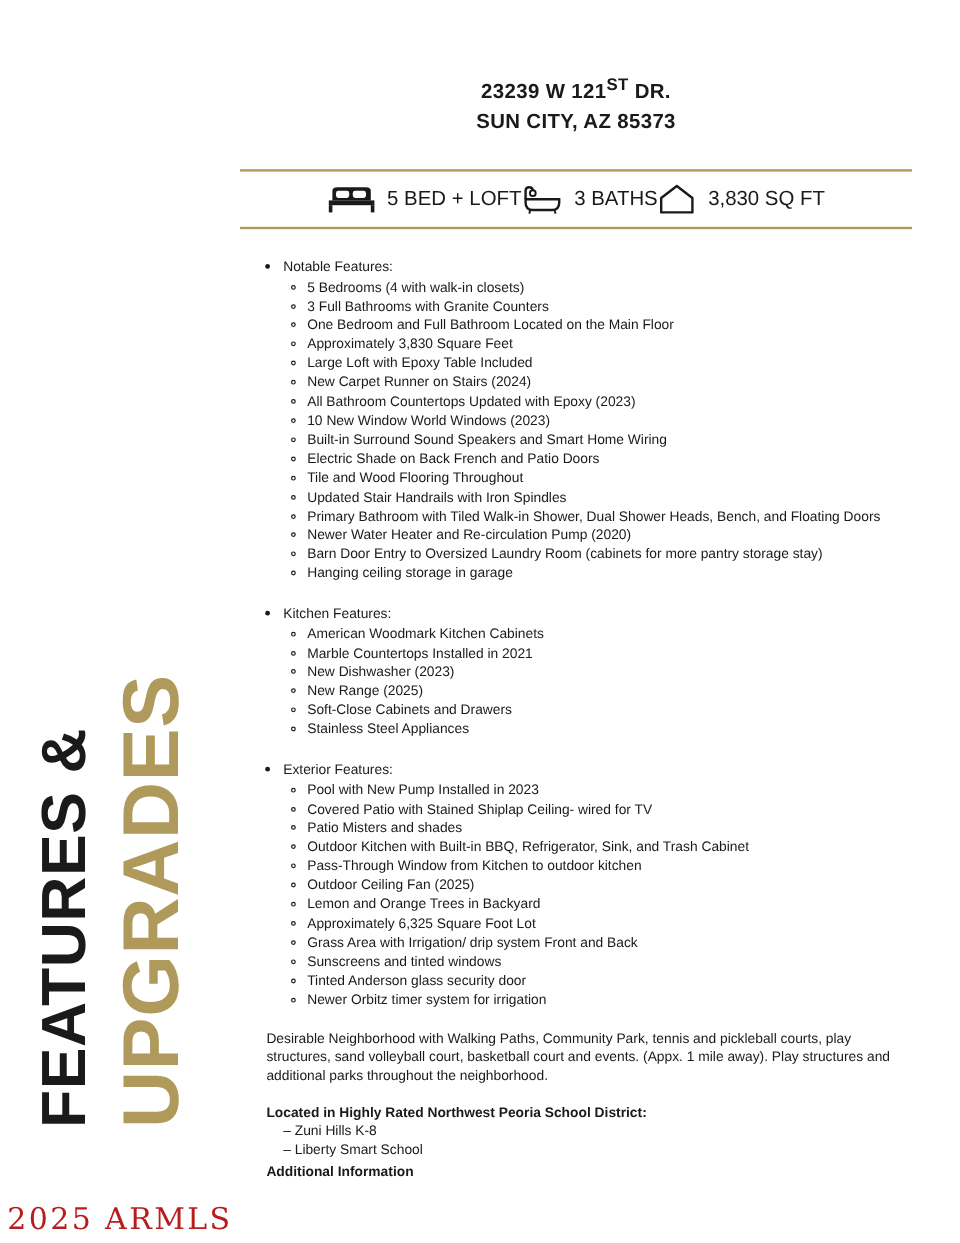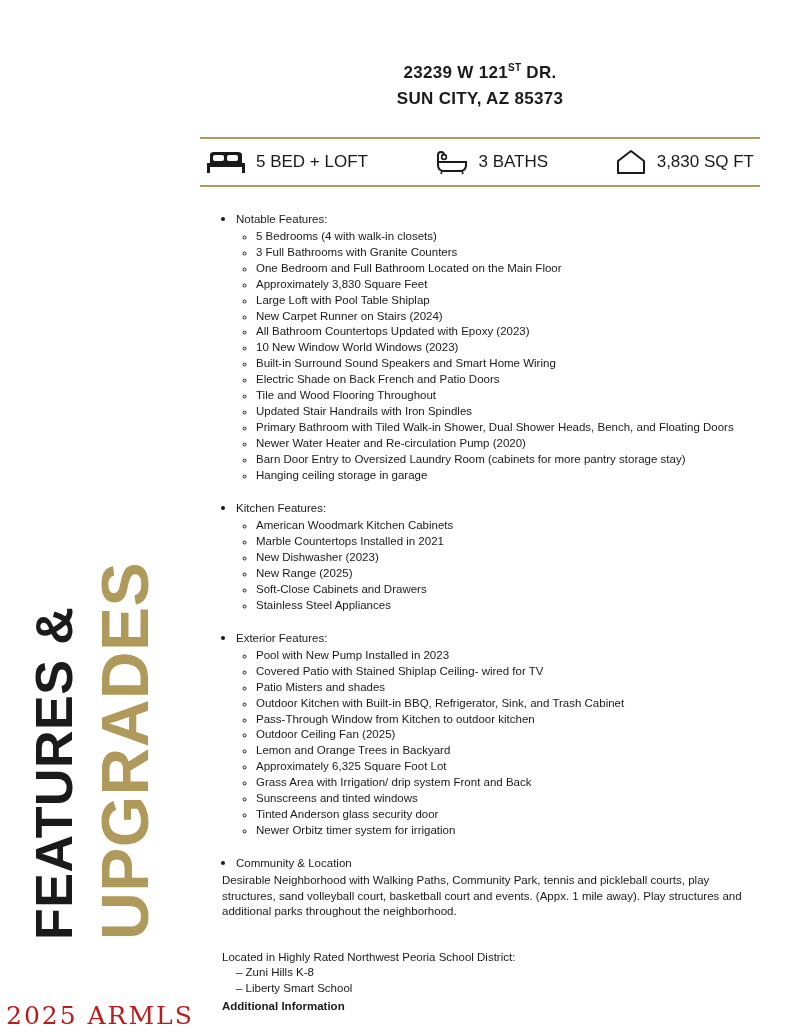--- a/index.html
+++ b/index.html
@@ -54,29 +54,29 @@
   }
 
   .addr {
     text-align: center;
     font-weight: bold;
     font-size: 17px;
     line-height: 1.5;
     letter-spacing: 0.3px;
     margin: 0 0 26px 0;
   }
-  .addr sup { font-size: 10px; vertical-align: super; }
+  .addr sup { font-size: 14px; vertical-align: super; }
 
   
   .statsbar {
     border-top: 2px solid #b09a5b;
     border-bottom: 2px solid #b09a5b;
     display: flex;
     align-items: center;
-    justify-content: space-between;
+    justify-content: center;
     padding: 9px 6px 9px 6px;
     margin: 0 0 22px 0;
   }
   .stat {
     display: flex;
     align-items: center;
     gap: 10px;
     font-size: 17px;
   }
   .stat .icon { display: block; line-height: 0; }
@@ -114,23 +114,23 @@
   .group-gap { height: 13px; }
 
   
   .community-para {
     font-size: 11.5px;
     line-height: 1.35;
     margin: 2px 0 0 22px;
     max-width: 535px;
   }
   .school-head {
-    font-weight: normal;
-    font-size: 11.5px;
-    margin: 31px 0 0 22px;
+    font-weight: bold;
+    font-size: 11.5px;
+    margin: 16px 0 0 22px;
   }
   .school-list {
     font-size: 11.5px;
     line-height: 1.4;
     margin: 1px 0 0 36px;
   }
   .addl-head {
     font-weight: bold;
     font-size: 11.5px;
     margin: 4px 0 0 22px;
@@ -204,21 +204,21 @@
   <div>
 
     <ul class="lvl1">
       <li>
         <span class="grp-title">Notable Features:</span>
         <ul class="lvl2">
           <li>5 Bedrooms (4 with walk-in closets)</li>
           <li>3 Full Bathrooms with Granite Counters</li>
           <li><b>One Bedroom and Full Bathroom Located on the Main Floor</b></li>
           <li>Approximately 3,830 Square Feet</li>
-          <li><span>Large Loft with </span><b>Pool Table Shiplap</b></li>
+          <li><span>Large Loft with </span><b>Epoxy Table Included</b></li>
           <li>New Carpet Runner on Stairs (2024)</li>
           <li>All Bathroom Countertops Updated with Epoxy (2023)</li>
           <li>10 New Window World Windows (2023)</li>
           <li>Built-in Surround Sound Speakers and Smart Home Wiring</li>
           <li>Electric Shade on Back French and Patio Doors</li>
           <li>Tile and Wood Flooring Throughout</li>
           <li>Updated Stair Handrails with Iron Spindles</li>
           <li>Primary Bathroom with Tiled Walk-in Shower, Dual Shower Heads, Bench, and Floating Doors</li>
           <li>Newer Water Heater and Re-circulation Pump (2020)</li>
           <li>Barn Door Entry to Oversized Laundry Room (cabinets for more pantry storage stay)</li>
@@ -260,25 +260,20 @@
           <li>Grass Area with Irrigation/ drip system Front and Back</li>
           <li>Sunscreens and tinted windows</li>
           <li>Tinted Anderson glass security door</li>
           <li>Newer Orbitz timer system for irrigation</li>
         </ul>
       </li>
     </ul>
 
     <div class="group-gap"></div>
 
-    <ul class="lvl1">
-      <li>
-        <span class="grp-title">Community &amp; Location</span>
-      </li>
-    </ul>
     <div class="community-para">Desirable Neighborhood with Walking Paths, Community Park, tennis and pickleball courts, play structures, sand volleyball court, basketball court and events. (Appx. 1 mile away). Play structures and additional parks throughout the neighborhood.</div>
 
     <div class="school-head">Located in Highly Rated Northwest Peoria School District:</div>
     <div class="school-list">
       <div>– Zuni Hills K-8</div>
       <div>– Liberty Smart School</div>
     </div>
 
     <div class="addl-head">Additional Information</div>
 

